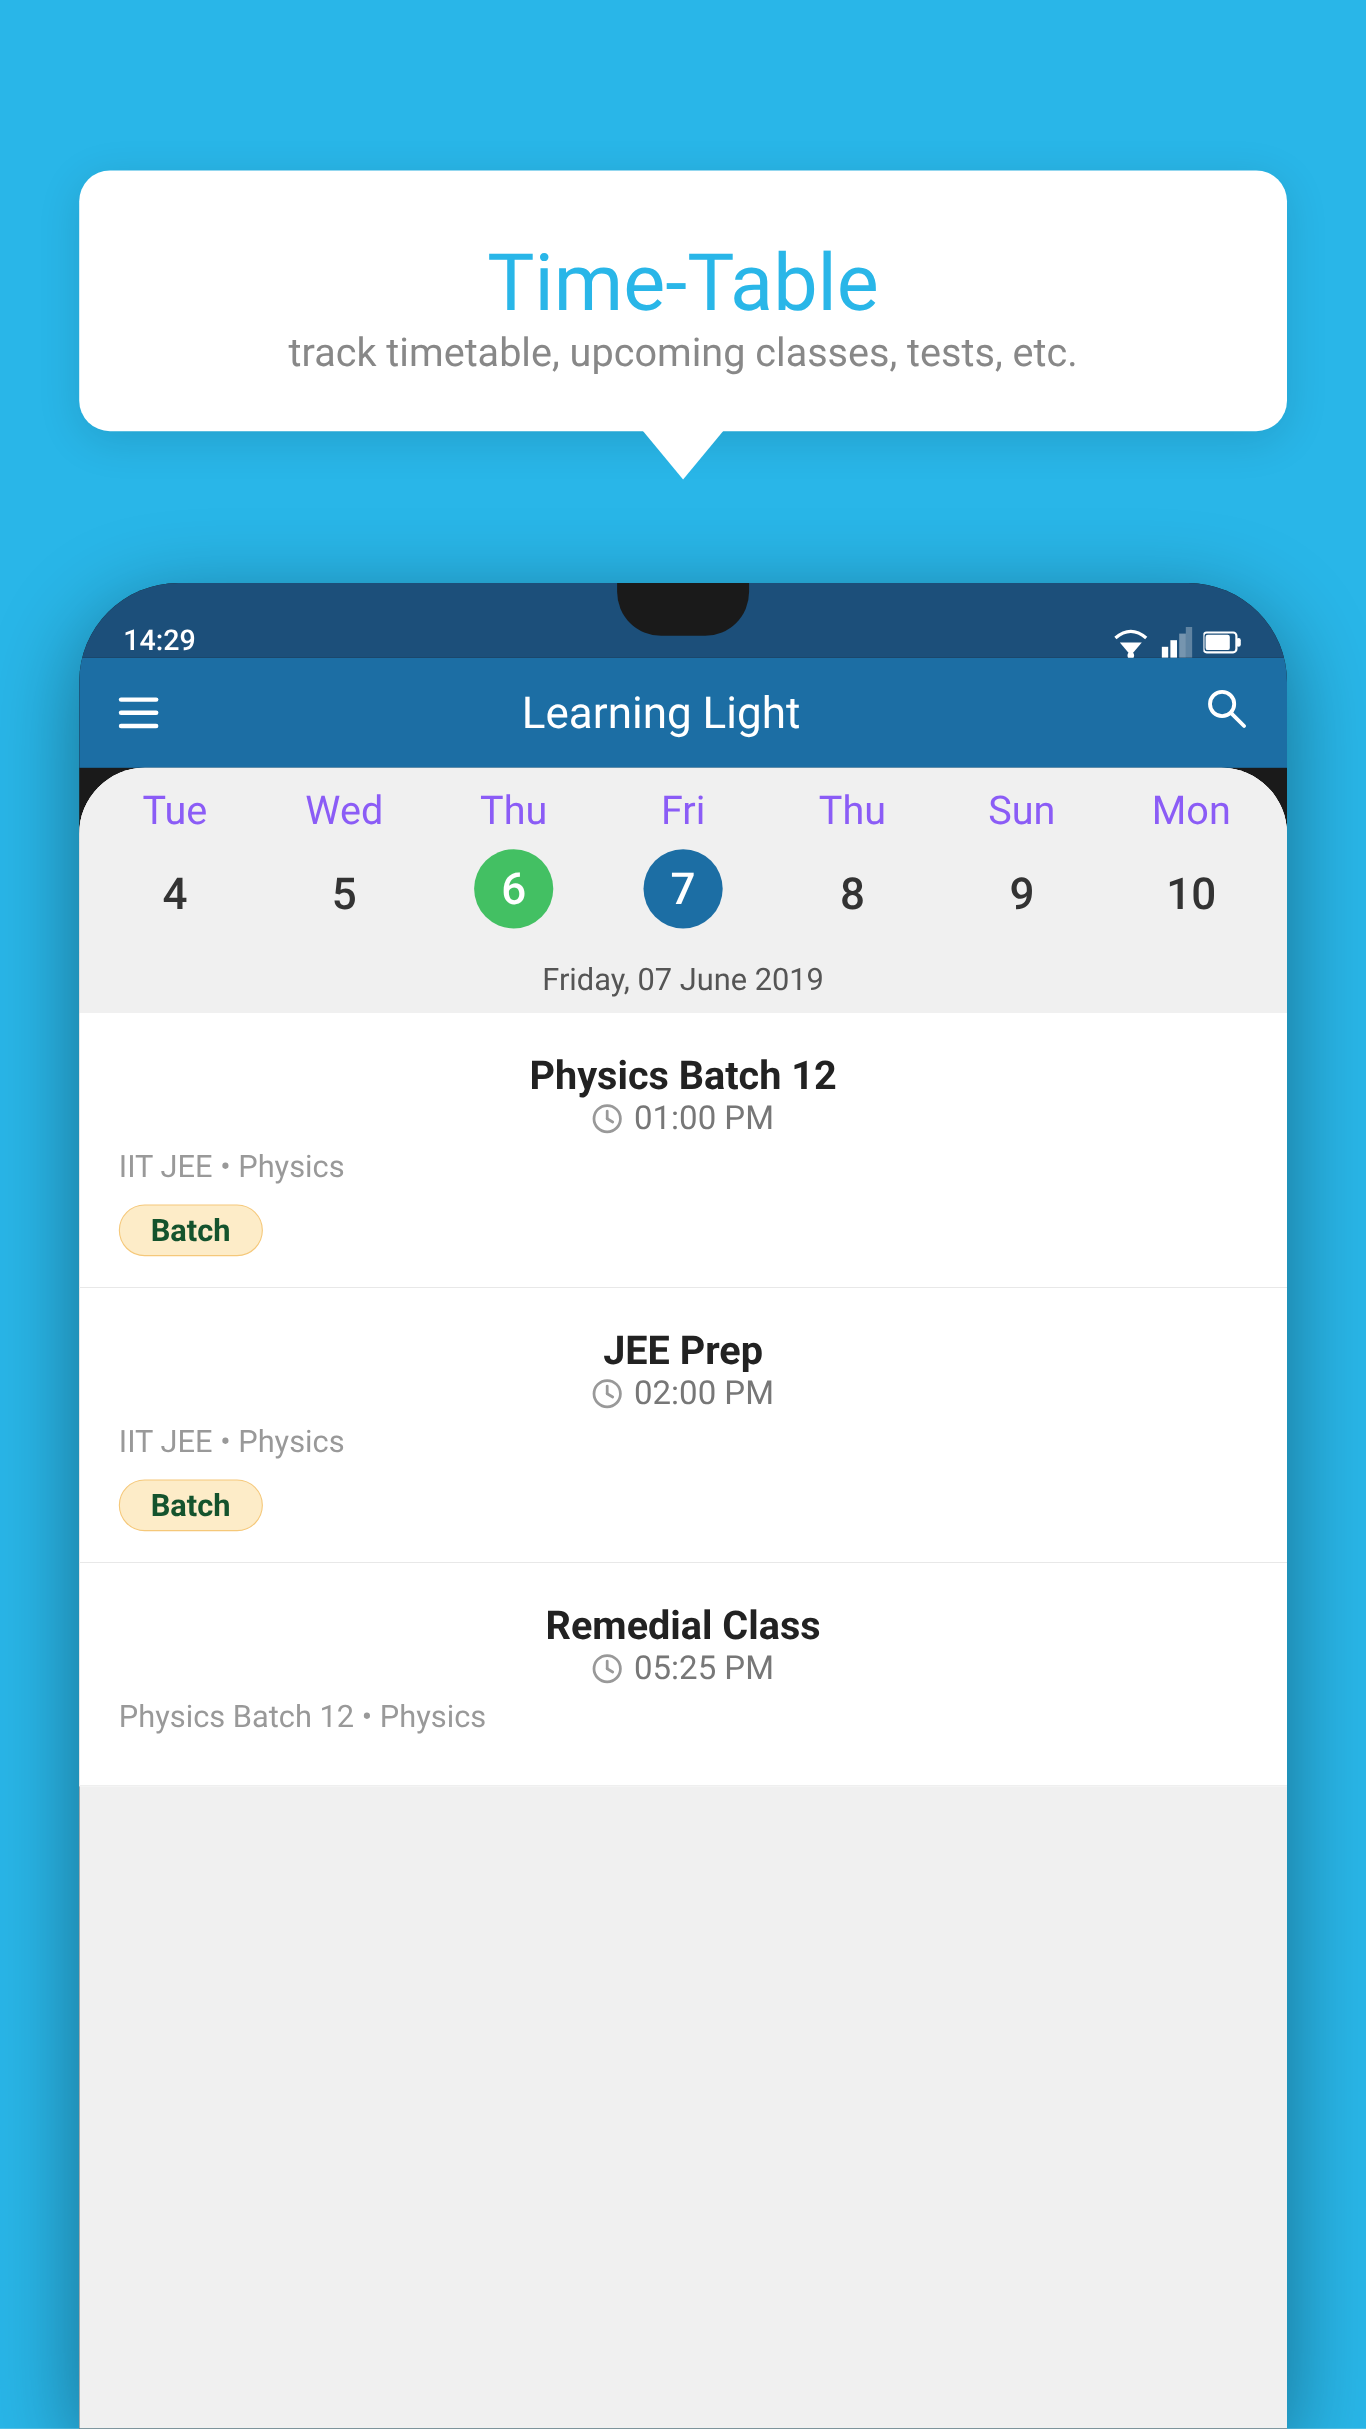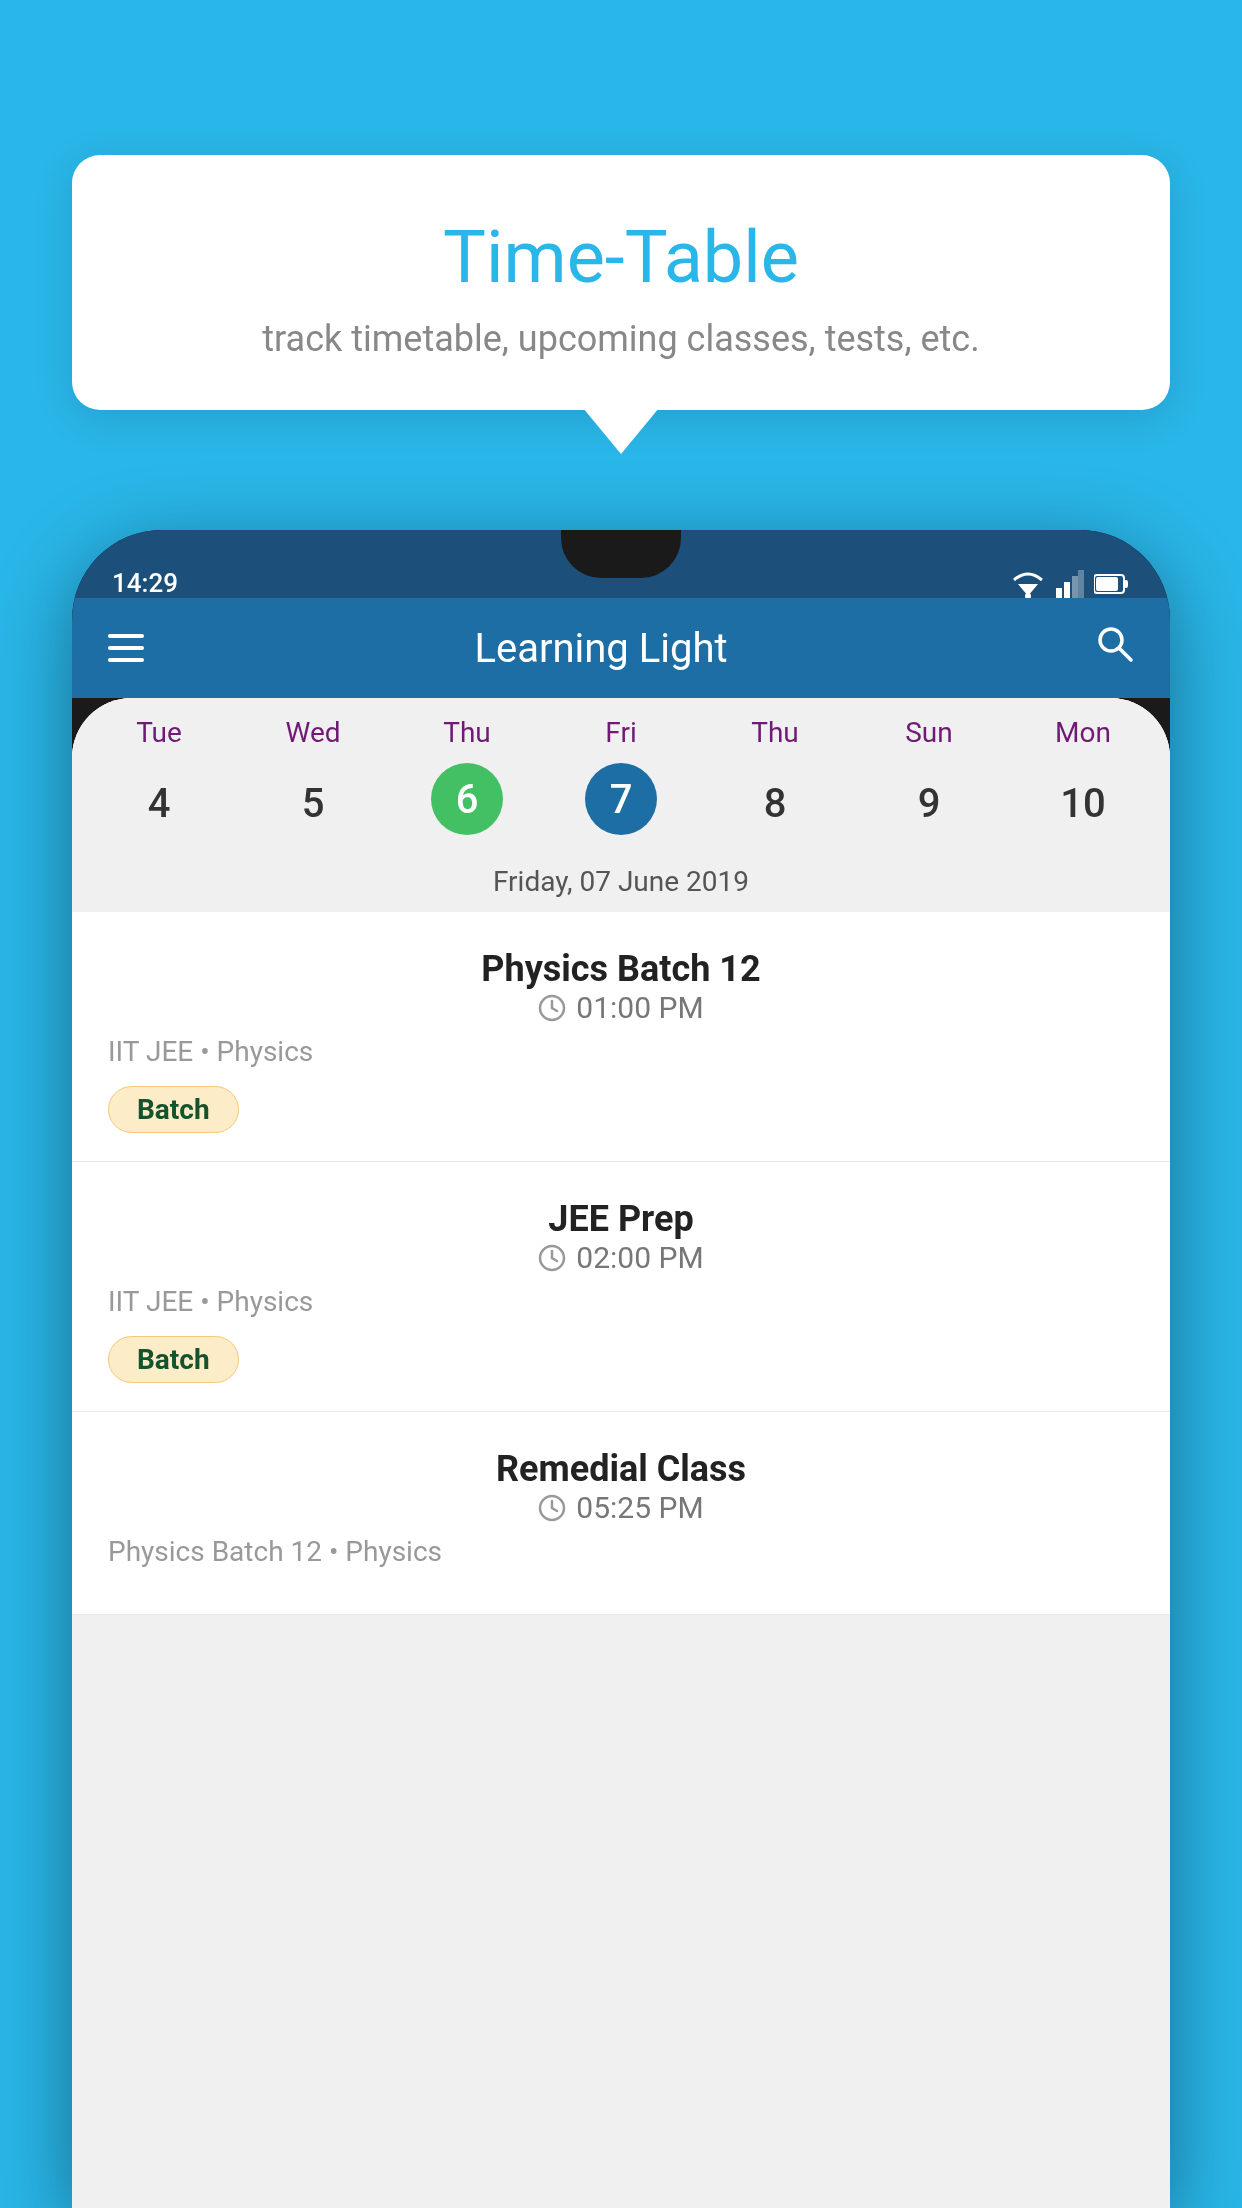--- a/index.html
+++ b/index.html
@@ -35,21 +35,20 @@
       width: 0;
       height: 0;
       border-left: 38px solid transparent;
       border-right: 38px solid transparent;
       border-top: 46px solid #fff;
     }
     .tooltip-title {
       font-size: 72px;
       color: #29B6E8;
       font-weight: 400;
-      margin-bottom: 18px;
     }
     .tooltip-subtitle {
       font-size: 36px;
       color: #888;
       font-weight: 400;
     }
 
     
     .phone-shell {
       position: absolute;
@@ -138,22 +137,22 @@
       background: #f0f0f0;
     }
     .day-headers {
       display: grid;
       grid-template-columns: repeat(7, 1fr);
       padding: 18px 10px 8px;
       background: #f0f0f0;
     }
     .day-header {
       text-align: center;
-      font-size: 28px;
-      color: #701a75;
+      font-size: 36px;
+      color: #8b5cf6;
       font-weight: 400;
     }
     .day-numbers {
       display: grid;
       grid-template-columns: repeat(7, 1fr);
       padding: 6px 10px 14px;
       background: #f0f0f0;
     }
     .day-num {
       text-align: center;

